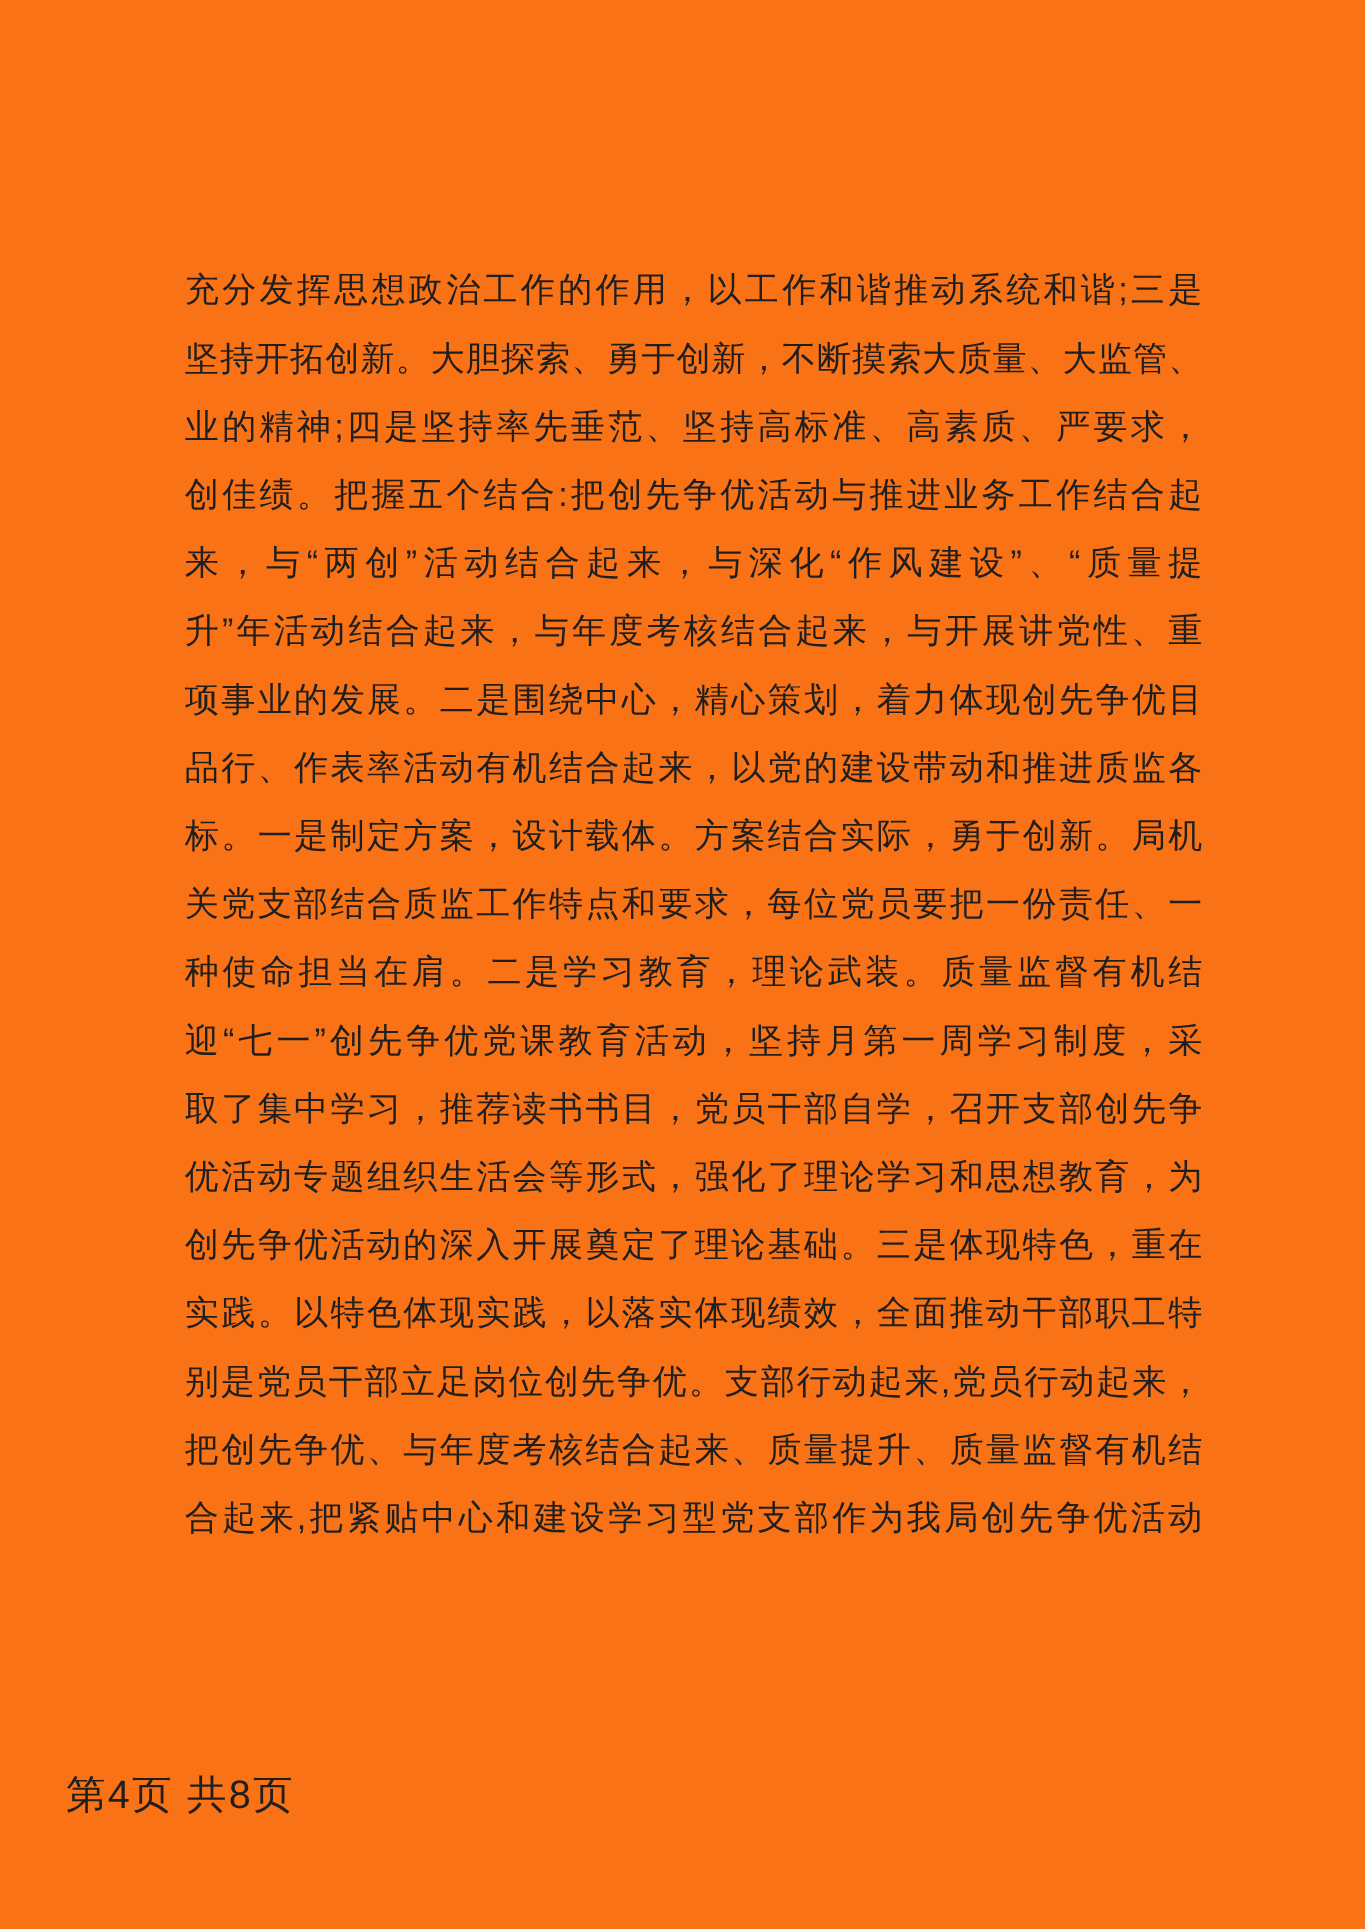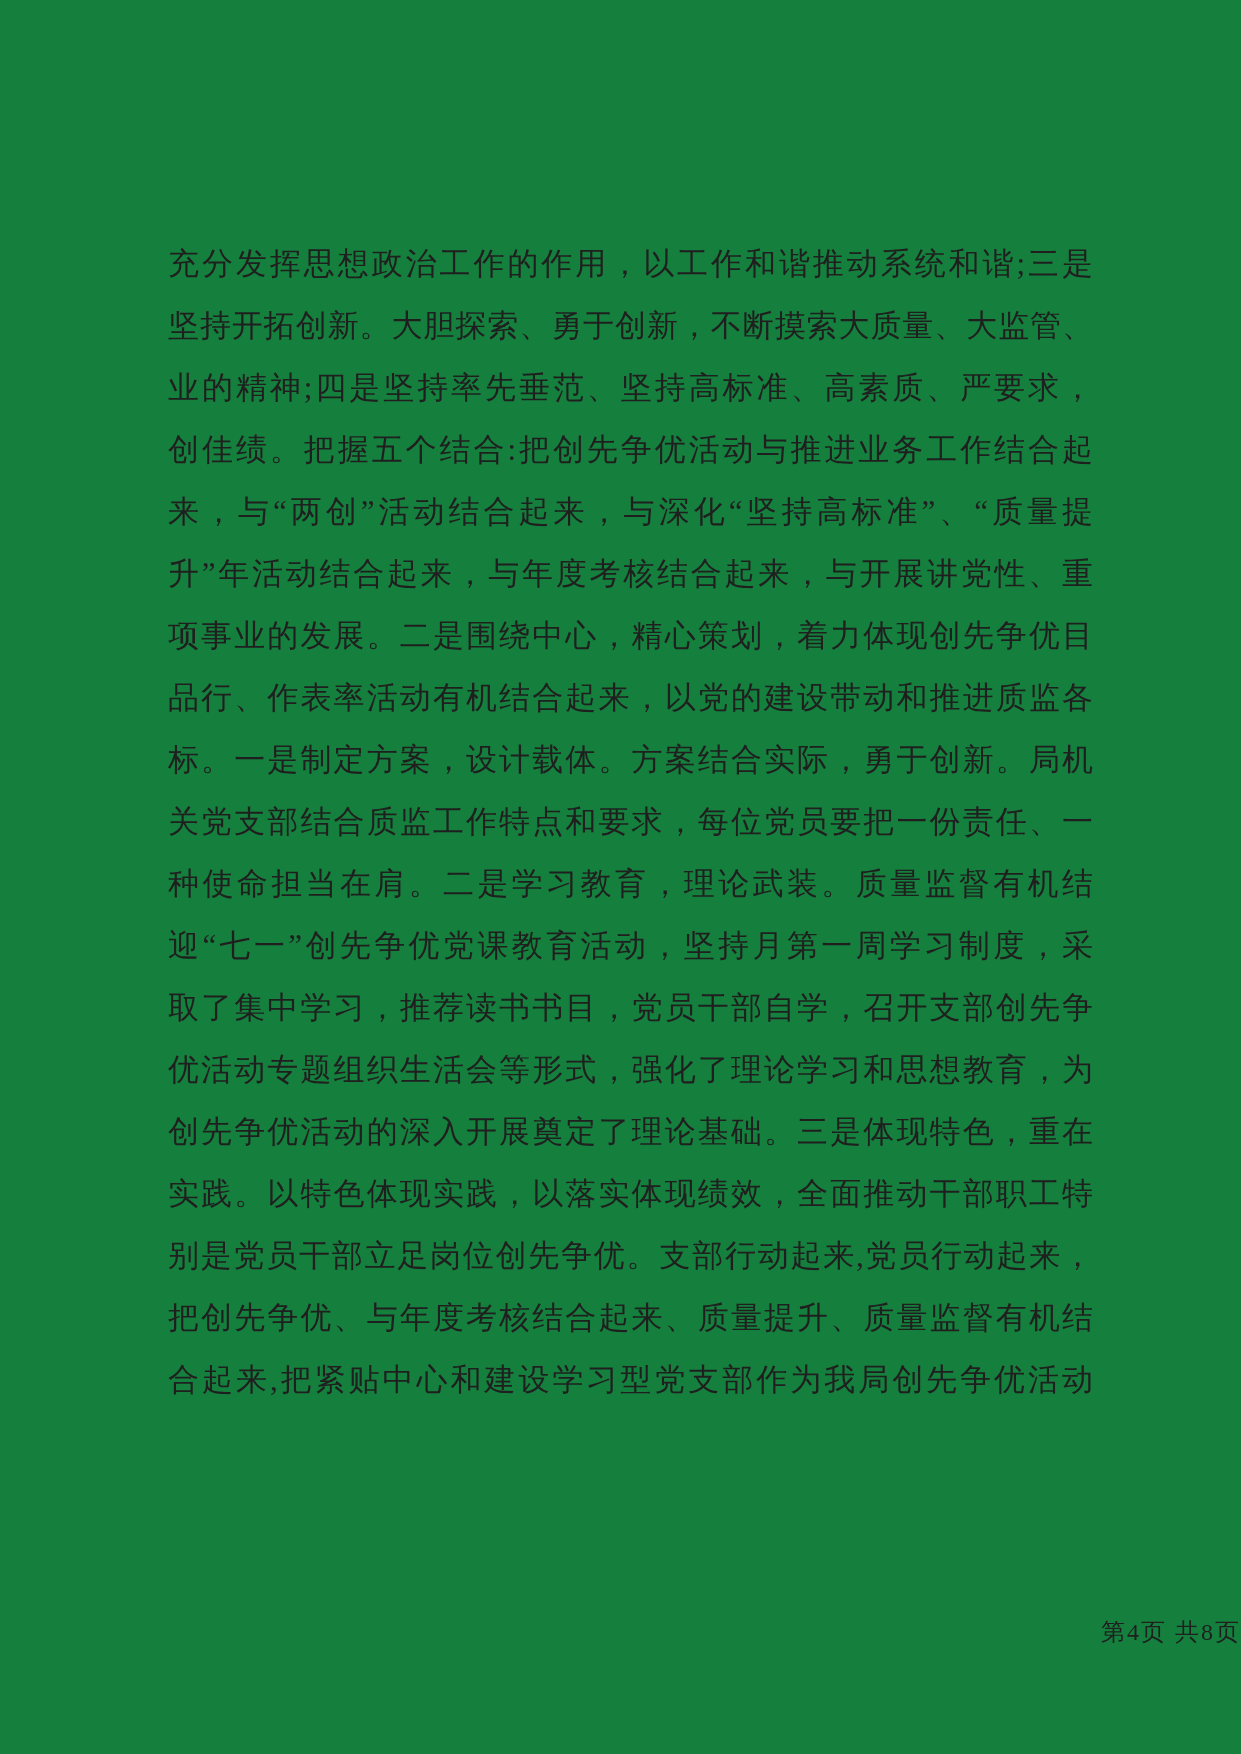--- a/index.html
+++ b/index.html
@@ -4,23 +4,23 @@
 <style>
   html, body {
     margin: 0;
     padding: 0;
     background: #ffffff;
   }
   .page {
     position: relative;
     width: 1241px;
     height: 1754px;
-    background: #15803d;
+    background: #f97316;
     overflow: hidden;
-    font-family: Liberation Serif, serif;
+    font-family: Liberation Sans, sans-serif;
   }
   .doc-body {
     position: absolute;
     left: 168px;
     top: 233px;
     width: 925px;
     color: #1f1f1f;
   }
   .text-line {
     margin: 0;
@@ -42,37 +42,37 @@
     width: 100%;
   }
   .text-line {
     white-space: normal;
   }
   .page-footer {
     position: absolute;
     left: 60px;
     right: 0;
     top: 1612px;
-    text-align: right;
-    font-size: 24px;
+    text-align: left;
+    font-size: 36px;
     line-height: 40px;
     color: #1f1f1f;
     letter-spacing: 2px;
   }
 </style>
 </head>
 <body>
 
 <div class="page">
   <div class="doc-body">
     <p class="text-line">充分发挥思想政治工作的作用，以工作和谐推动系统和谐;三是</p>
     <p class="text-line">坚持开拓创新。大胆探索、勇于创新，不断摸索大质量、大监管、</p>
     <p class="text-line">业的精神;四是坚持率先垂范、坚持高标准、高素质、严要求，</p>
     <p class="text-line">创佳绩。把握五个结合:把创先争优活动与推进业务工作结合起</p>
-    <p class="text-line">来，与“两创”活动结合起来，与深化“坚持高标准”、“质量提</p>
+    <p class="text-line">来，与“两创”活动结合起来，与深化“作风建设”、“质量提</p>
     <p class="text-line">升”年活动结合起来，与年度考核结合起来，与开展讲党性、重</p>
     <p class="text-line">项事业的发展。二是围绕中心，精心策划，着力体现创先争优目</p>
     <p class="text-line">品行、作表率活动有机结合起来，以党的建设带动和推进质监各</p>
     <p class="text-line">标。一是制定方案，设计载体。方案结合实际，勇于创新。局机</p>
     <p class="text-line">关党支部结合质监工作特点和要求，每位党员要把一份责任、一</p>
     <p class="text-line">种使命担当在肩。二是学习教育，理论武装。质量监督有机结</p>
     <p class="text-line">迎“七一”创先争优党课教育活动，坚持月第一周学习制度，采</p>
     <p class="text-line">取了集中学习，推荐读书书目，党员干部自学，召开支部创先争</p>
     <p class="text-line">优活动专题组织生活会等形式，强化了理论学习和思想教育，为</p>
     <p class="text-line">创先争优活动的深入开展奠定了理论基础。三是体现特色，重在</p>

